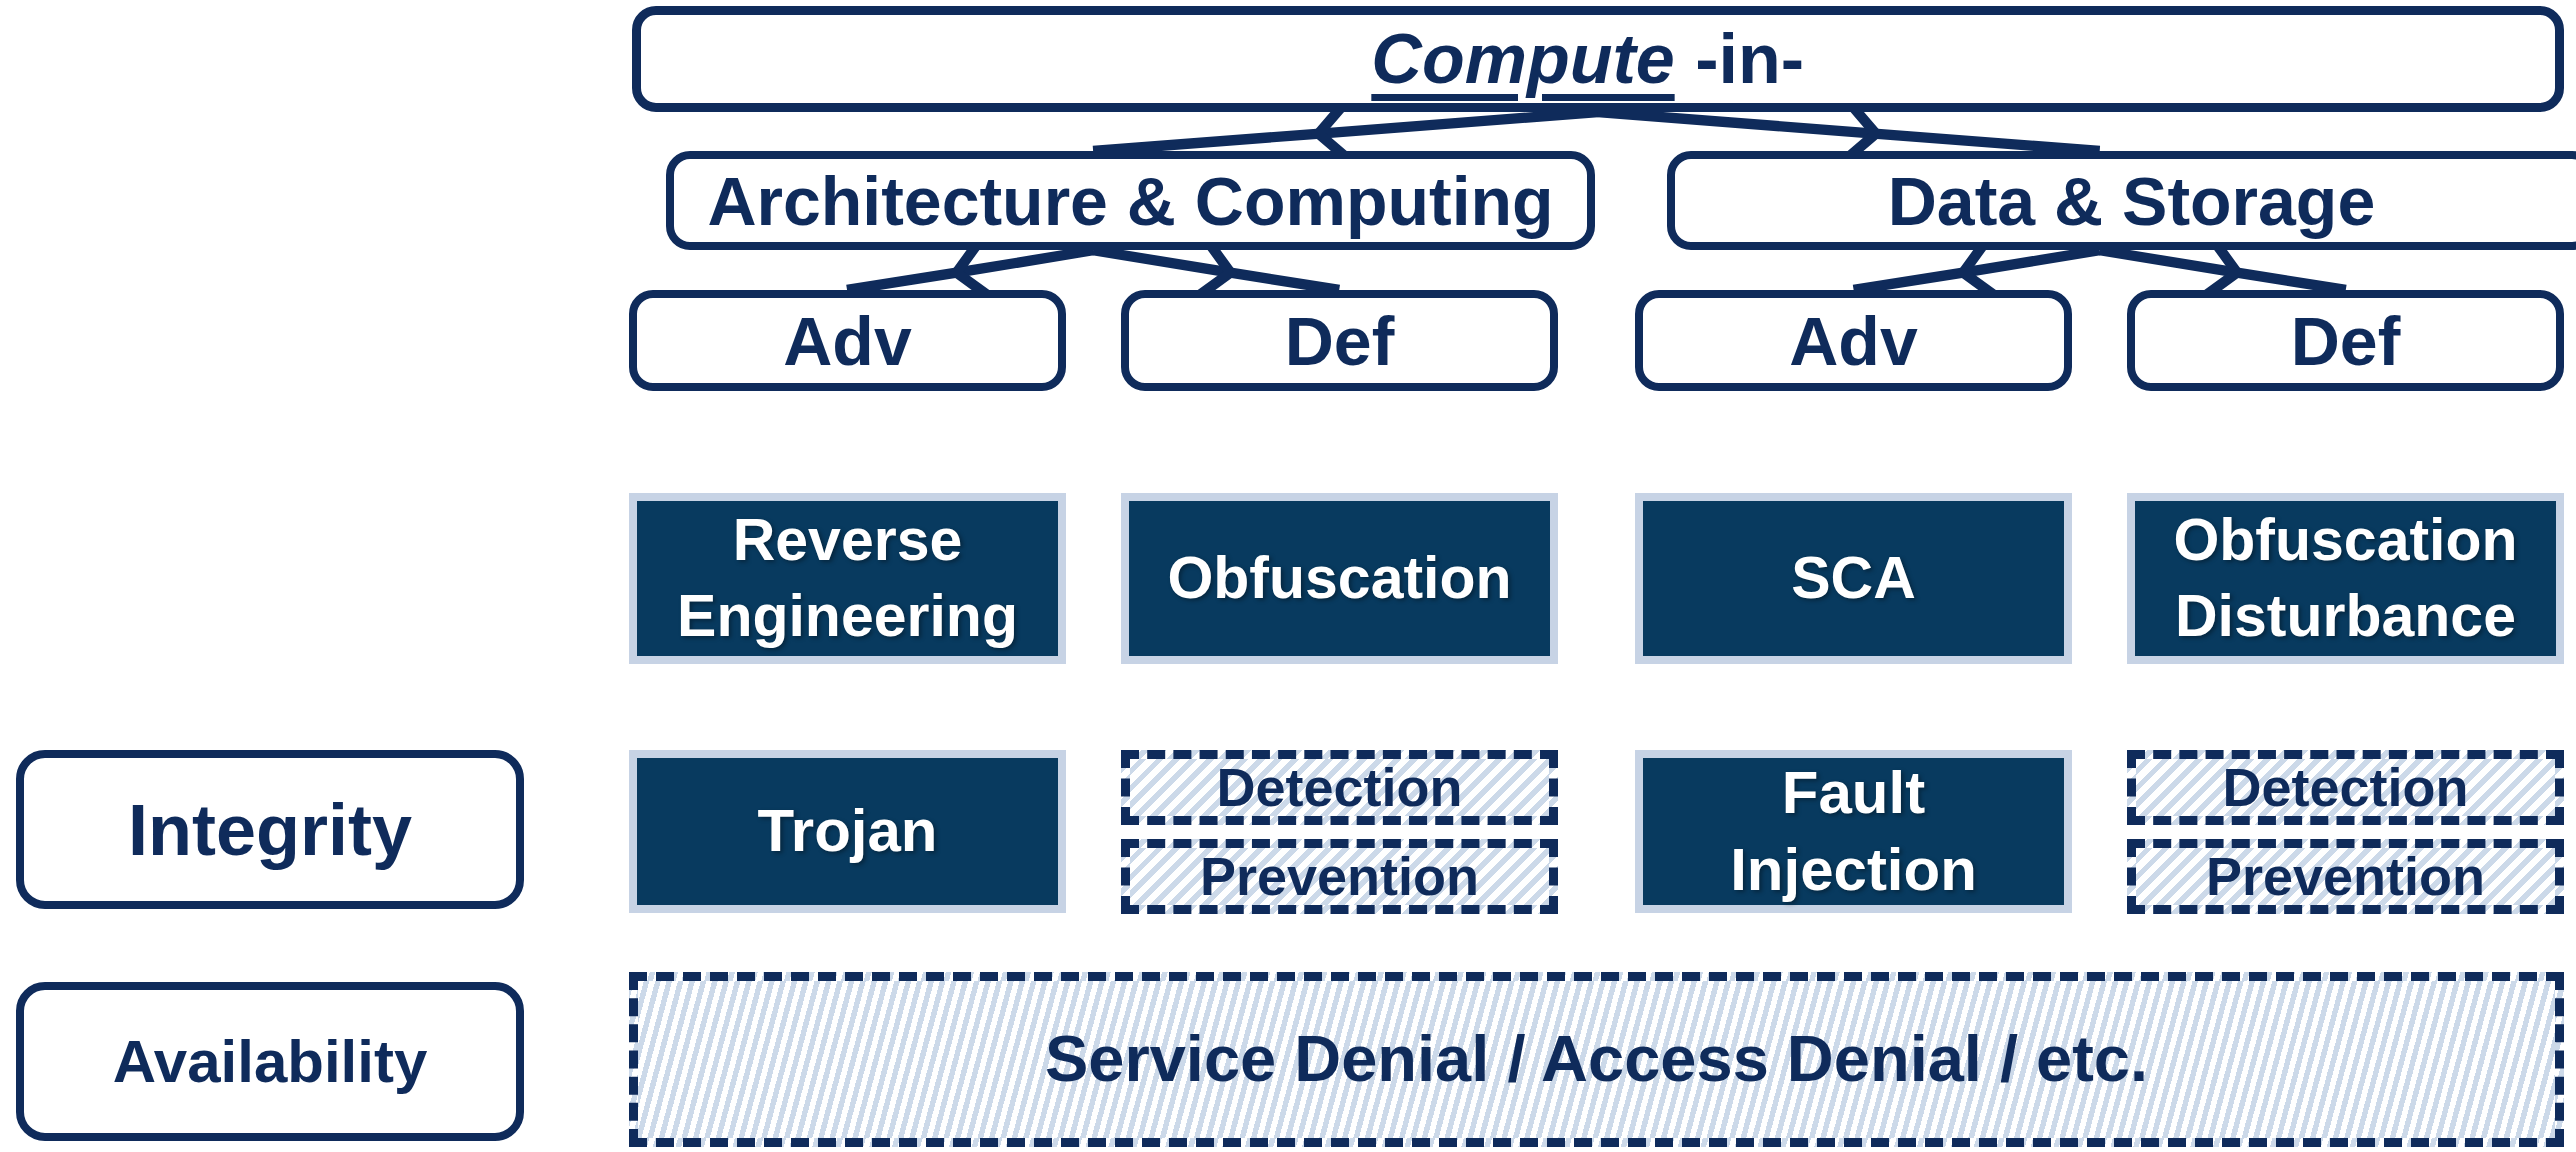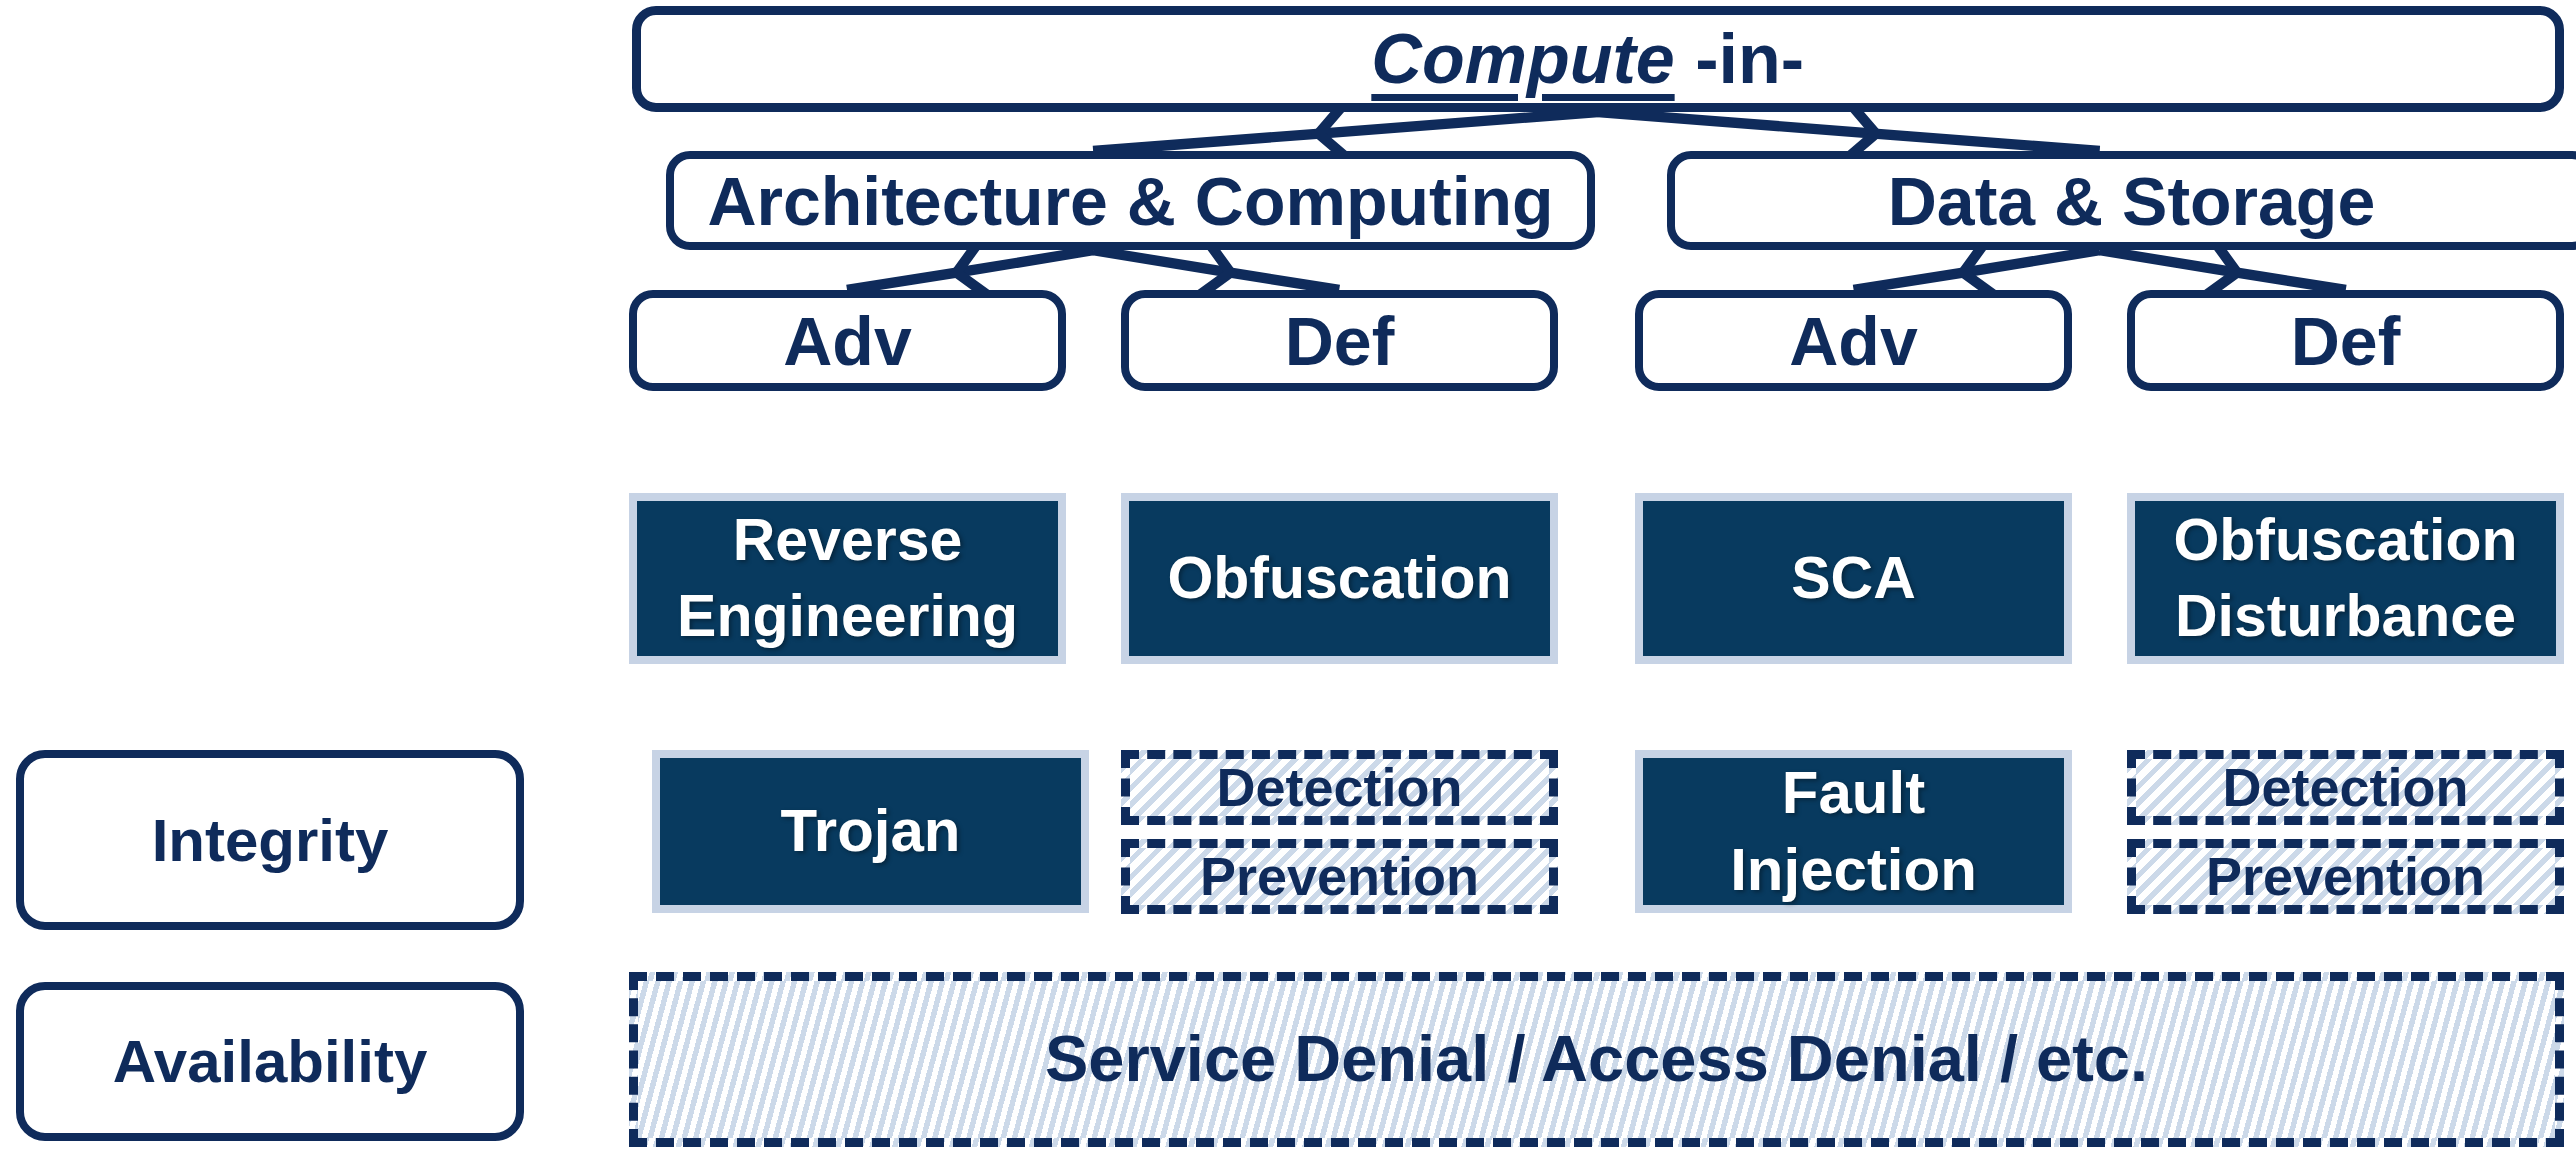--- a/index.html
+++ b/index.html
@@ -87,41 +87,41 @@
   <div class="abs flexc outline-box" style="left:1121px;top:290px;width:437px;height:101px;font-size:68px;">
     <span>Def</span>
   </div>
   <div class="abs flexc outline-box" style="left:1635px;top:290px;width:437px;height:101px;font-size:68px;">
     <span>Adv</span>
   </div>
   <div class="abs flexc outline-box" style="left:2127px;top:290px;width:437px;height:101px;font-size:68px;">
     <span>Def</span>
   </div>
 
-  <div class="abs flexc outline-box" style="left:16px;top:750px;width:508px;height:180px;font-size:60px;border-radius:29px;justify-content:center;">
+  <div class="abs flexc outline-box" style="left:16px;top:750px;width:508px;height:159px;font-size:72px;border-radius:29px;justify-content:center;">
     <span>Integrity</span>
   </div>
   <div class="abs flexc outline-box" style="left:16px;top:982px;width:508px;height:159px;font-size:60px;border-radius:29px;">
     <span>Availability</span>
   </div>
 
   <div class="abs flexc dark-box" style="left:1121px;top:493px;width:437px;height:171px;font-size:59px;padding:0 11px;">
     <span>Obfuscation</span>
   </div>
   <div class="abs flexc dark-box" style="left:629px;top:493px;width:437px;height:171px;font-size:59px;padding:0 11px;">
     <span>Reverse Engineering</span>
   </div>
   <div class="abs flexc dark-box" style="left:1635px;top:493px;width:437px;height:171px;font-size:59px;padding:0 11px;">
     <span>SCA</span>
   </div>
   <div class="abs flexc dark-box" style="left:2127px;top:493px;width:437px;height:171px;font-size:59px;padding:0 11px;">
     <span>Obfuscation Disturbance</span>
   </div>
 
-  <div class="abs flexc dark-box" style="left:629px;top:750px;width:437px;height:163px;font-size:60px;padding:0 11px;margin-left:23px;">
+  <div class="abs flexc dark-box" style="left:629px;top:750px;width:437px;height:163px;font-size:60px;padding:0 11px;">
     <span>Trojan</span>
   </div>
   <div class="abs flexc dashed-box" style="left:1121px;top:750px;width:437px;height:75px;font-size:54px;">
     <span>Detection</span>
   </div>
   <div class="abs flexc dashed-box" style="left:1121px;top:839px;width:437px;height:75px;font-size:54px;">
     <span>Prevention</span>
   </div>
   <div class="abs flexc dark-box" style="left:1635px;top:750px;width:437px;height:163px;font-size:60px;padding:0 32px;">
     <span>Fault Injection</span>

